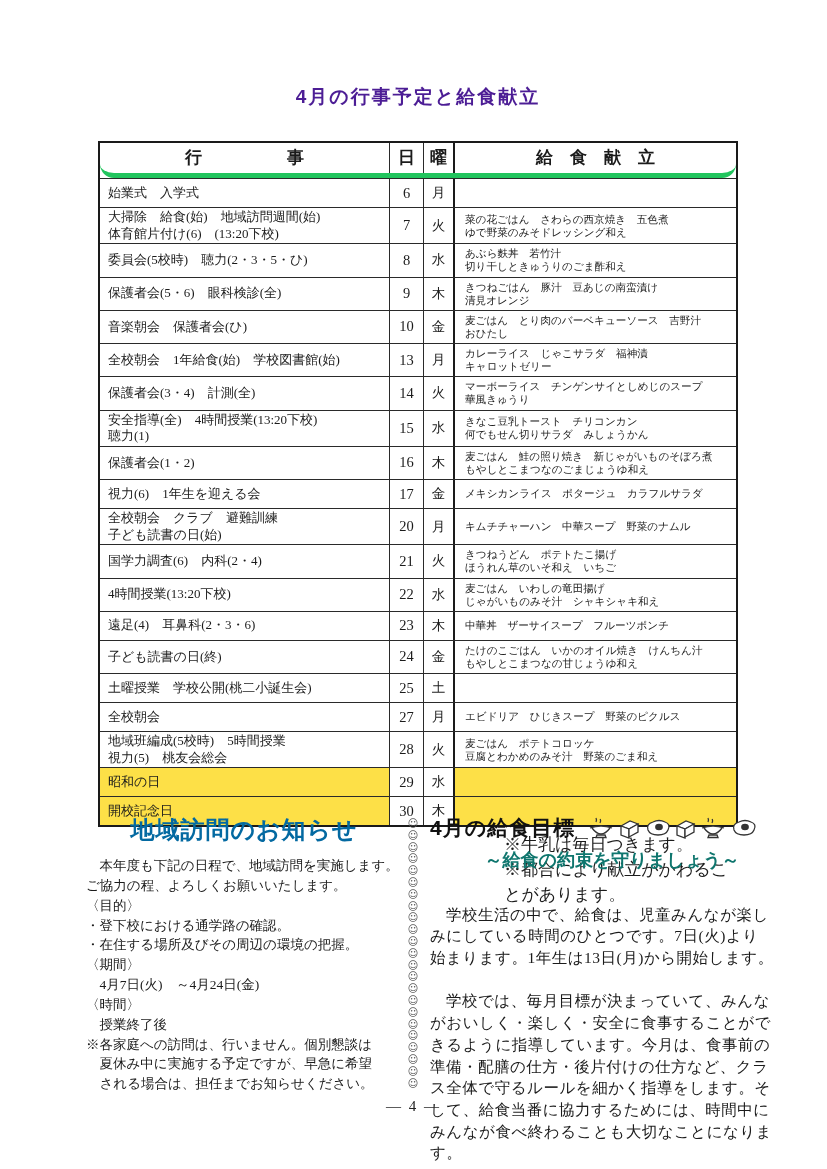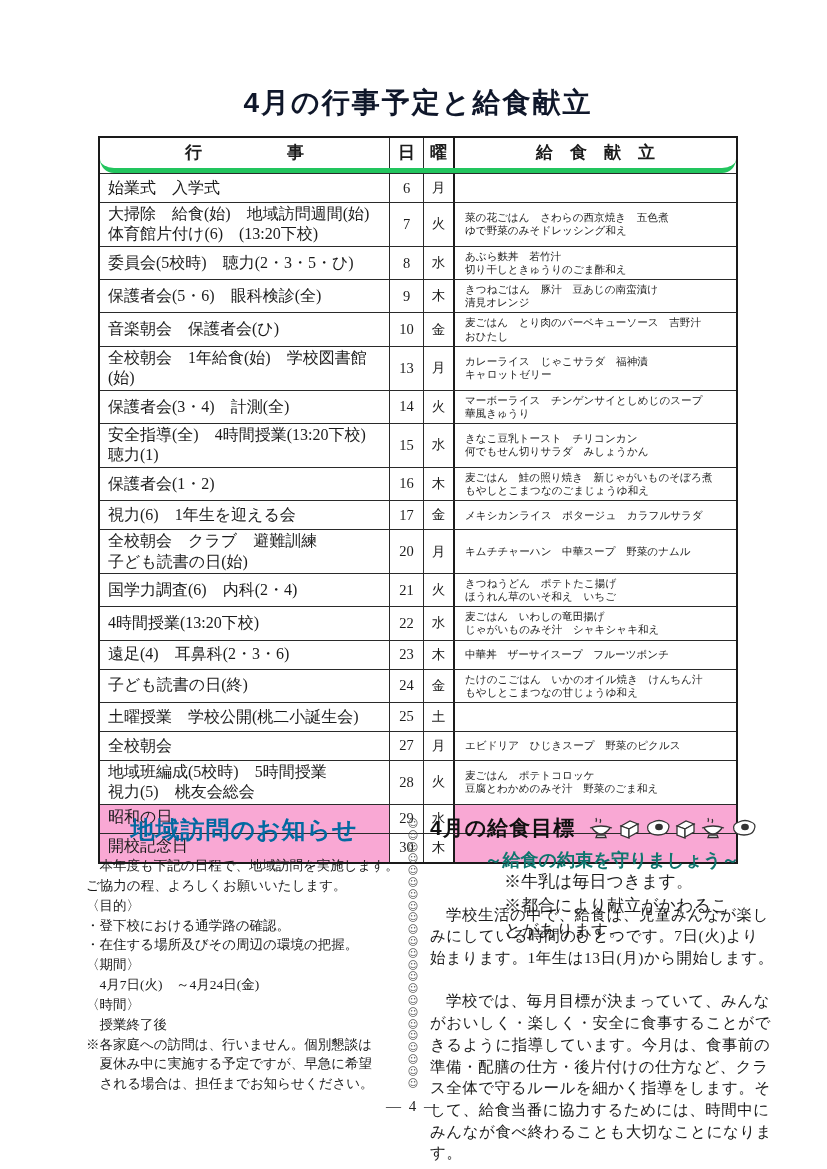--- a/index.html
+++ b/index.html
@@ -4,38 +4,38 @@
 <style>
   html,body{margin:0;padding:0;background:#888;}
   .page{
     position:relative;width:827px;height:1169px;margin:0 auto;
     background:#ffffff;color:#1b1b1b;
     font-family:"Liberation Serif","DejaVu Serif",serif;
     overflow:hidden;
   }
   .content{position:absolute;left:98px;top:84px;width:640px;}
   .main-title{
-    margin:0 0 14px 0;text-align:center;
+    margin:0 0 31px 0;text-align:center;
     font-family:"Liberation Sans","DejaVu Sans",sans-serif;
-    font-size:28px;font-weight:bold;letter-spacing:2px;color:#0f172a;
+    font-size:19px;font-weight:bold;letter-spacing:2px;color:#4c1d95;
   }
   
   .sched{border:2px solid #1a1a1a;width:640px;box-sizing:border-box;}
   .t-row{display:grid;grid-template-columns:290px 34px 31px 1fr;border-top:1px solid #2a2a2a;}
   .t-row.hdr{border-top:none;border-bottom:5px solid #22c55e;border-radius:14px;}
   .t-row>div{box-sizing:border-box;display:flex;align-items:center;}
-  .c-ev{border-right:1px solid #2a2a2a;padding:1px 8px;font-size:16px;line-height:1.28;white-space:pre-line;min-height:28px;}
+  .c-ev{border-right:1px solid #2a2a2a;padding:1px 8px;font-size:13px;line-height:1.28;white-space:pre-line;min-height:28px;}
   .c-day{border-right:1px solid #2a2a2a;justify-content:center;font-size:14.5px;}
   .c-dow{border-right:2px solid #1a1a1a;justify-content:center;font-size:13.5px;}
   .c-menu{padding:3px 10px;font-size:10.6px;line-height:1.24;white-space:pre-line;}
   .hdr .c-ev,.hdr .c-day,.hdr .c-dow,.hdr .c-menu{
     justify-content:center;font-size:17px;font-weight:bold;line-height:1.1;
     padding:5px 0;min-height:30px;
   }
-  .t-row.shaded .c-ev,.t-row.shaded .c-menu{background:#f9a8d4;font-family:Liberation Mono, monospace;}
+  .t-row.shaded .c-ev,.t-row.shaded .c-menu{background:#fde047;}
   
   .notes{width:640px;text-align:left;padding-left:406px;box-sizing:border-box;margin-top:6px;
          font-size:17px;line-height:1.45;white-space:pre-line;}
   
   .bottom{position:absolute;left:86px;top:812px;width:708px;display:flex;}
   .col-left{width:316px;}
   .divider{width:22px;display:flex;justify-content:center;}
   .smileys{font-family:"DejaVu Sans",sans-serif;font-size:10.5px;line-height:11.8px;
            color:#555;white-space:pre-line;text-align:center;margin-top:6px;}
   .col-right{flex:1;padding-left:6px;}

